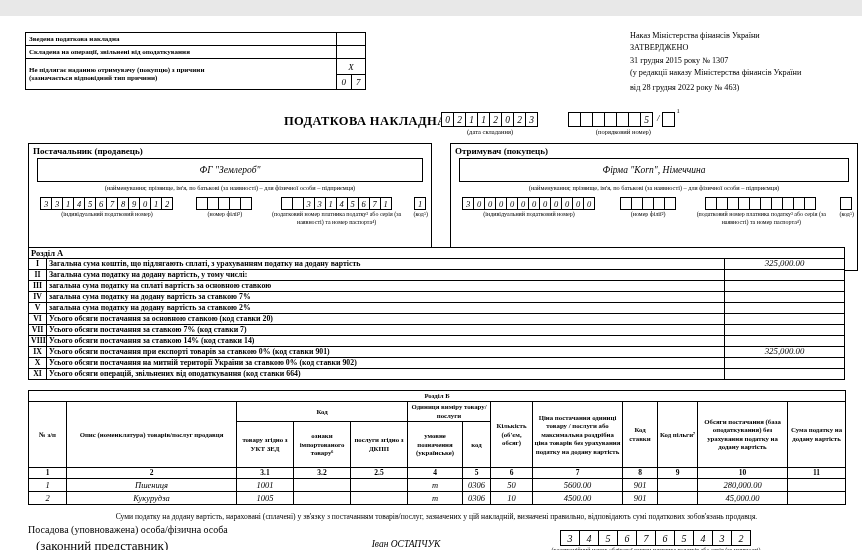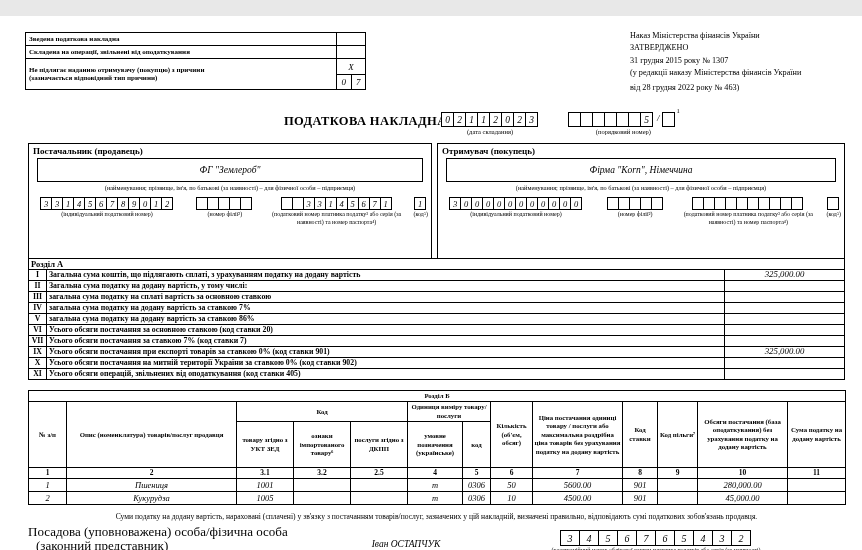--- a/index.html
+++ b/index.html
@@ -32,50 +32,50 @@
   .caption { font-size:6.5px; text-align:center; line-height:1.25; margin-top:1px; }
   #date-group { left:442px; top:96px; }
   #number-group { left:569px; top:96px; }
   .num-row { display:flex; align-items:flex-start; }
   .slash { font-style:italic; font-size:9px; margin:1px 3px 0 4px; }
   .fn-sup { font-size:6.5px; position:relative; top:-5px; left:2px; }
 
   
   .party { position:absolute; top:127px; height:128px; border:1.5px solid #000; background:#fff; }
   #seller { left:28px; width:404px; }
-  #buyer  { left:437px; width:408px; }
+  #buyer  { left:450px; width:408px; }
   .party-header { font-weight:bold; font-size:9px; padding:2px 0 2px 4px; }
   .party-name { border:1px solid #000; margin:0 8px; height:24px; display:flex;
                 align-items:center; justify-content:center; font-style:italic; font-size:9.5px; }
   .party-caption { font-size:6.3px; text-align:center; margin-top:2px; }
   .party-ids { display:flex; justify-content:space-between; padding:0 3px; margin-top:6px; }
   .id-group { display:flex; flex-direction:column; align-items:center; }
   .id-caption { font-size:6px; text-align:center; line-height:1.25; margin-top:1px; }
 
   
   table.sec { position:absolute; left:28px; border-collapse:collapse; width:817px;
               table-layout:fixed; border:1.5px solid #000; background:#fff; }
   table.sec td { border:1px solid #000; }
   .slab { font-weight:bold; font-size:8.5px; text-align:left; padding:0 0 0 2px; height:10px; }
 
-  #secA { top:242px; }
+  #secA { top:231px; }
   #secA td { padding:0 2px; height:11px; line-height:1.05; white-space:nowrap; overflow:hidden; }
   #secA .rn  { text-align:center; font-weight:bold; font-size:7.8px; }
   #secA .dsc { font-weight:bold; font-size:7.8px; }
   #secA .vl  { text-align:center; font-style:italic; font-size:8.8px; }
 
   #secB { top:374px; }
   #secB td { font-size:6.8px; text-align:center; vertical-align:middle; padding:1px; line-height:1.25; }
   #secB .hd { font-weight:bold; }
   #secB .numline td { font-weight:bold; font-size:7.5px; height:10px; padding:0; }
   #secB .drow td { font-style:italic; font-size:8.5px; height:13px; padding:0; white-space:nowrap; overflow:hidden; }
 
   
   .statement { position:absolute; left:28px; top:496px; width:817px; text-align:center; font-size:7.6px; }
-  .official1 { position:absolute; left:28px; top:508px; font-size:13px;font-family:Liberation Serif, serif; }
+  .official1 { position:absolute; left:28px; top:508px; font-size:10px;font-family:Liberation Serif, serif; }
   .official2 { position:absolute; left:36px; top:522px; font-size:13px; }
   .signature { position:absolute; left:300px; top:523px; width:212px; text-align:center; }
   .sig-name { font-style:italic; font-size:9.5px; border-bottom:1px solid #000; padding-bottom:8px; }
   .sig-caption { font-size:6.5px; margin-top:1px; }
   #reg-group { left:550px; top:514px; }
   #reg-group .caption { width:212px; font-size:6px; }
 </style>
 </head>
 <body>
 
@@ -286,46 +286,51 @@
           <td class="dsc">загальна сума податку на сплаті вартість за основною ставкою</td>
           <td class="vl"></td>
         </tr>
     <tr>
           <td class="rn">IV</td>
           <td class="dsc">загальна сума податку на додану вартість за ставкою 7%</td>
           <td class="vl"></td>
         </tr>
     <tr>
           <td class="rn">V</td>
-          <td class="dsc">загальна сума податку на додану вартість за ставкою 86%</td>
+          <td class="dsc">загальна сума податку на додану вартість за ставкою 2%</td>
           <td class="vl"></td>
         </tr>
     <tr>
           <td class="rn">VI</td>
           <td class="dsc">Усього обсяги постачання за основною ставкою (код ставки 20)</td>
           <td class="vl"></td>
         </tr>
     <tr>
           <td class="rn">VII</td>
           <td class="dsc">Усього обсяги постачання за ставкою 7% (код ставки 7)</td>
+          <td class="vl"></td>
+        </tr>
+    <tr>
+          <td class="rn">VIII</td>
+          <td class="dsc">Усього обсяги постачання за ставкою 14% (код ставки 14)</td>
           <td class="vl"></td>
         </tr>
     <tr>
           <td class="rn">IX</td>
           <td class="dsc">Усього обсяги постачання при експорті товарів за ставкою 0% (код ставки 901)</td>
           <td class="vl">325,000.00</td>
         </tr>
     <tr>
           <td class="rn">X</td>
           <td class="dsc">Усього обсяги постачання на митній території України за ставкою 0% (код ставки 902)</td>
           <td class="vl"></td>
         </tr>
     <tr>
           <td class="rn">XI</td>
-          <td class="dsc">Усього обсяги операцій, звільнених від оподаткування (код ставки 405)</td>
+          <td class="dsc">Усього обсяги операцій, звільнених від оподаткування (код ставки 664)</td>
           <td class="vl"></td>
         </tr>
   </tbody>
     </table>
 
   <table class="sec" id="secB">
     <colgroup>
       <col style="width:38px">
         <col style="width:170px">
         <col style="width:57px">

